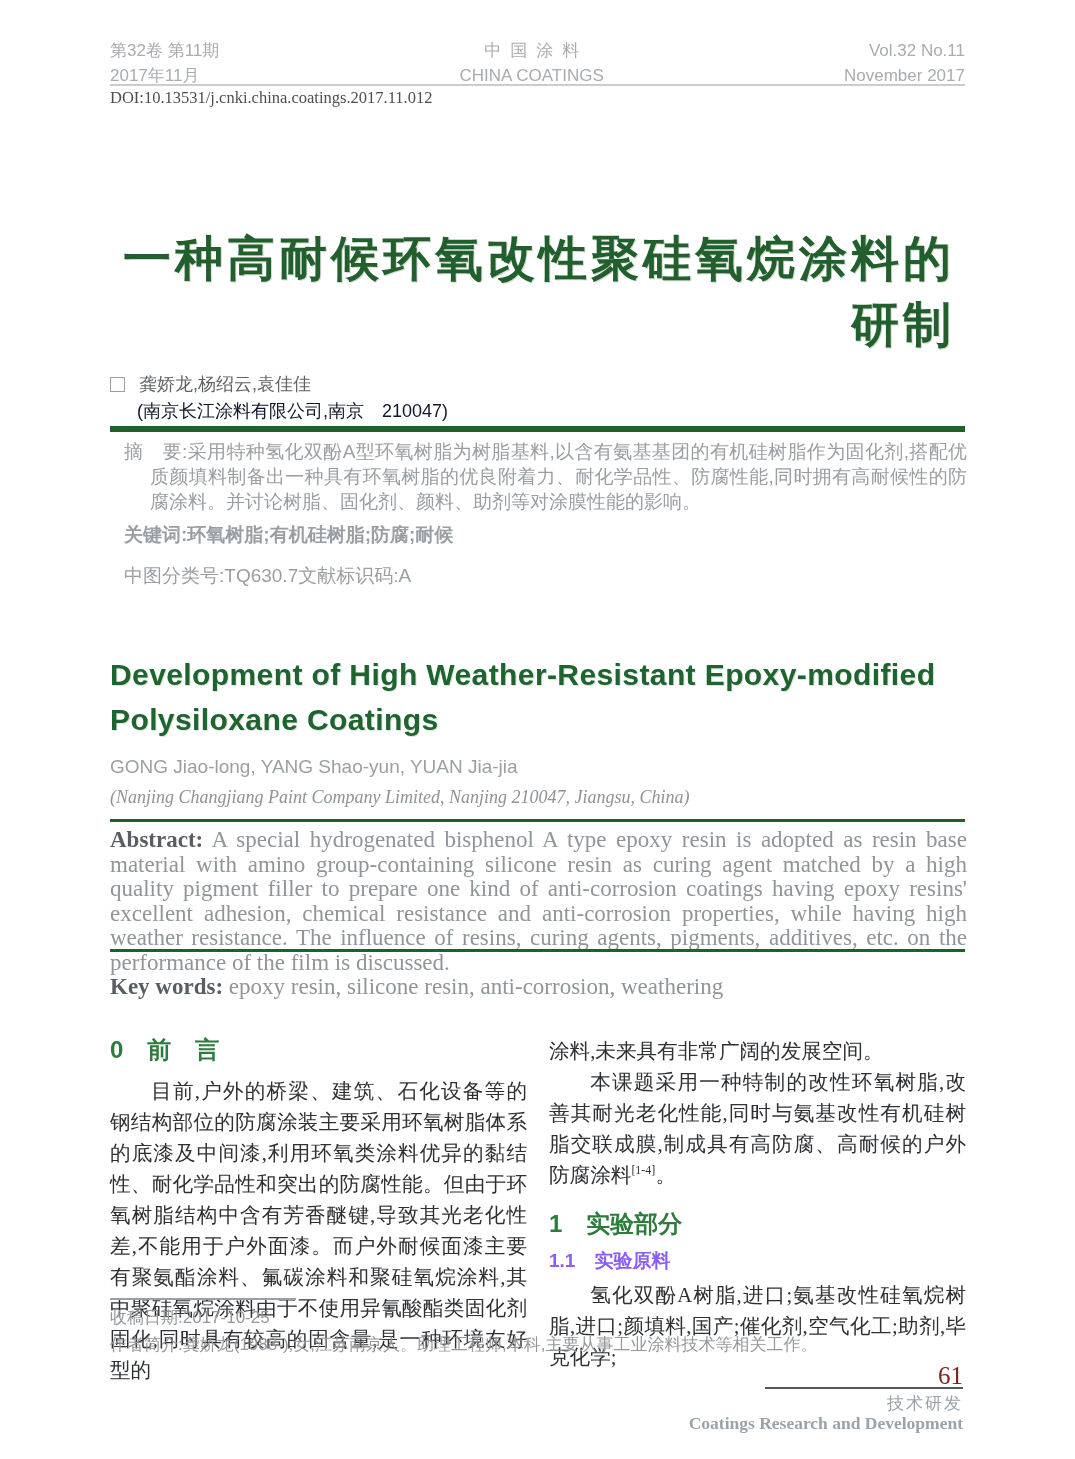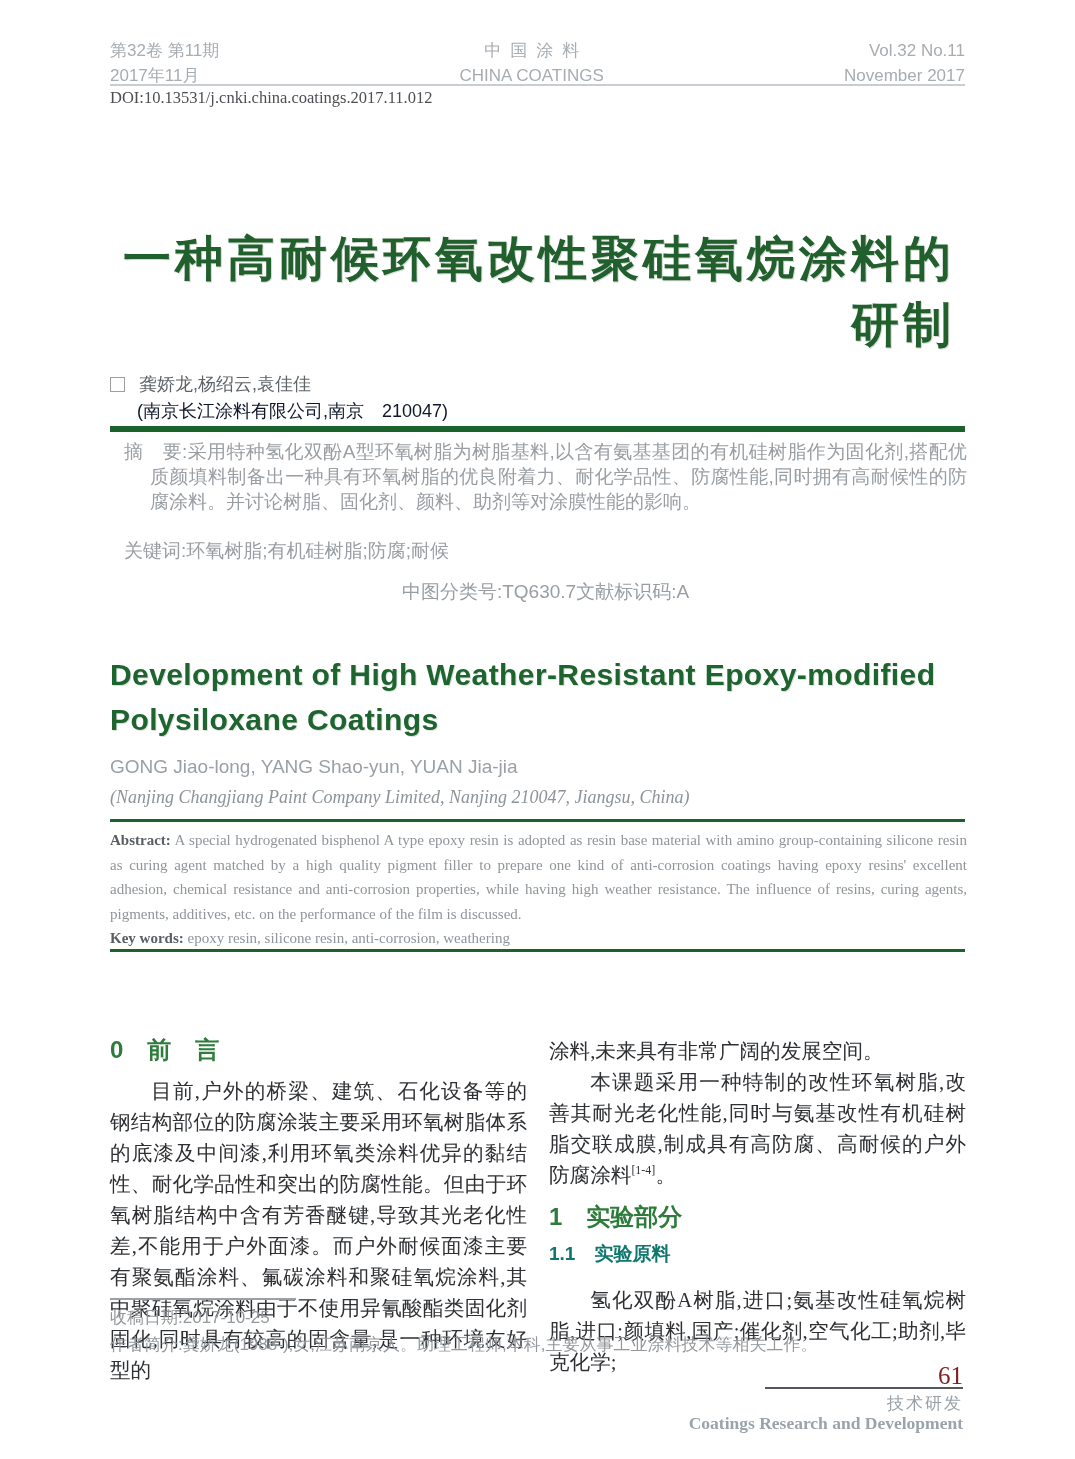--- a/index.html
+++ b/index.html
@@ -23,45 +23,45 @@
   .authors-row{position:absolute;top:372px;left:110px;display:flex;align-items:center;
     font-size:18px;color:#5e6367;}
   .author-marker{display:inline-block;width:13px;height:13px;border:1.5px solid #9aa0a5;
     margin-right:14px;background:#fff;}
   .affil-cn{position:absolute;top:399px;left:137px;font-size:18px;color:#0f172a;text-align:center;}
   .rule-thick{position:absolute;top:426px;left:110px;width:855px;height:6px;background:#1c622c;}
   
   .abs-block{position:absolute;top:439px;left:124px;width:843px;color:#999ea3;
     font-size:19px;line-height:25px;}
   .abs-para{margin:0;padding-left:26px;text-indent:-26px;text-align:justify;}
-  .kw-line{margin:24px 0 0 0;}
-  .clc-row{margin:16px 0 0 0;display:flex;justify-content:center;}
+  .kw-line{margin:8px 0 0 0;font-weight:bold;}
+  .clc-row{margin:16px 0 0 0;display:flex;justify-content:flex-start;}
   
   .title-en{position:absolute;top:652px;left:110px;width:880px;
     font-size:30px;line-height:45px;font-weight:800;color:#1d642f;letter-spacing:.4px;
     text-shadow:1px 1px 0 rgba(170,178,170,.4);}
   .authors-en{position:absolute;top:756px;left:110px;font-size:19px;color:#9aa0a5;}
   .affil-en{position:absolute;top:787px;left:110px;font-family:"Liberation Serif",serif;
     font-style:italic;font-size:18px;color:#8d9398;}
   .rule-en-top{position:absolute;top:819px;left:110px;width:855px;height:3px;background:#1c622c;}
   .abs-en{position:absolute;top:828px;left:110px;width:857px;
-    font-family:"Liberation Serif",serif;font-size:15px;line-height:24.5px;
+    font-family:"Liberation Serif",serif;font-size:23px;line-height:24.5px;
     color:#8f9599;text-align:justify;}
   .abs-en p{margin:0;}
   .abs-en .lbl{font-weight:bold;color:#585e63;}
   .rule-en-bottom{position:absolute;top:949px;left:110px;width:855px;height:3px;background:#1c622c;}
   
   .body-cols{position:absolute;top:1036px;left:110px;width:857px;display:flex;gap:22px;
     font-family:"Liberation Serif",serif;color:#2e3033;}
   .col{width:417px;}
   .h-sec{font-family:"Liberation Sans",sans-serif;font-weight:bold;color:#2e7c3c;
     font-size:24px;line-height:28px;margin:0 0 12px 0;}
-  .h-sec.s1{margin-top:12px;}
-  .h-sub{font-family:"Liberation Sans",sans-serif;font-weight:bold;color:#0f766e;
-    font-size:19px;line-height:22px;margin:10px 0 20px 0;}
+  .h-sec.s1{margin-top:19px;}
+  .h-sub{font-family:"Liberation Sans",sans-serif;font-weight:bold;color:#8b5cf6;
+    font-size:19px;line-height:22px;margin:10px 0 8px 0;}
   .body-p{margin:0;font-size:20.6px;line-height:31px;text-align:justify;}
   .body-p.ind{text-indent:2em;}
   .body-p sup{font-size:12px;line-height:0;}
   
   .fn-rule{position:absolute;top:1298px;left:110px;width:186px;height:1.5px;background:#9aa0a5;}
   .footnote{position:absolute;top:1304px;left:110px;width:860px;color:#94989c;
     font-size:17px;line-height:27px;}
   .footnote p{margin:0;}
   
   .pageno{position:absolute;top:1362px;left:765px;width:198px;text-align:right;

